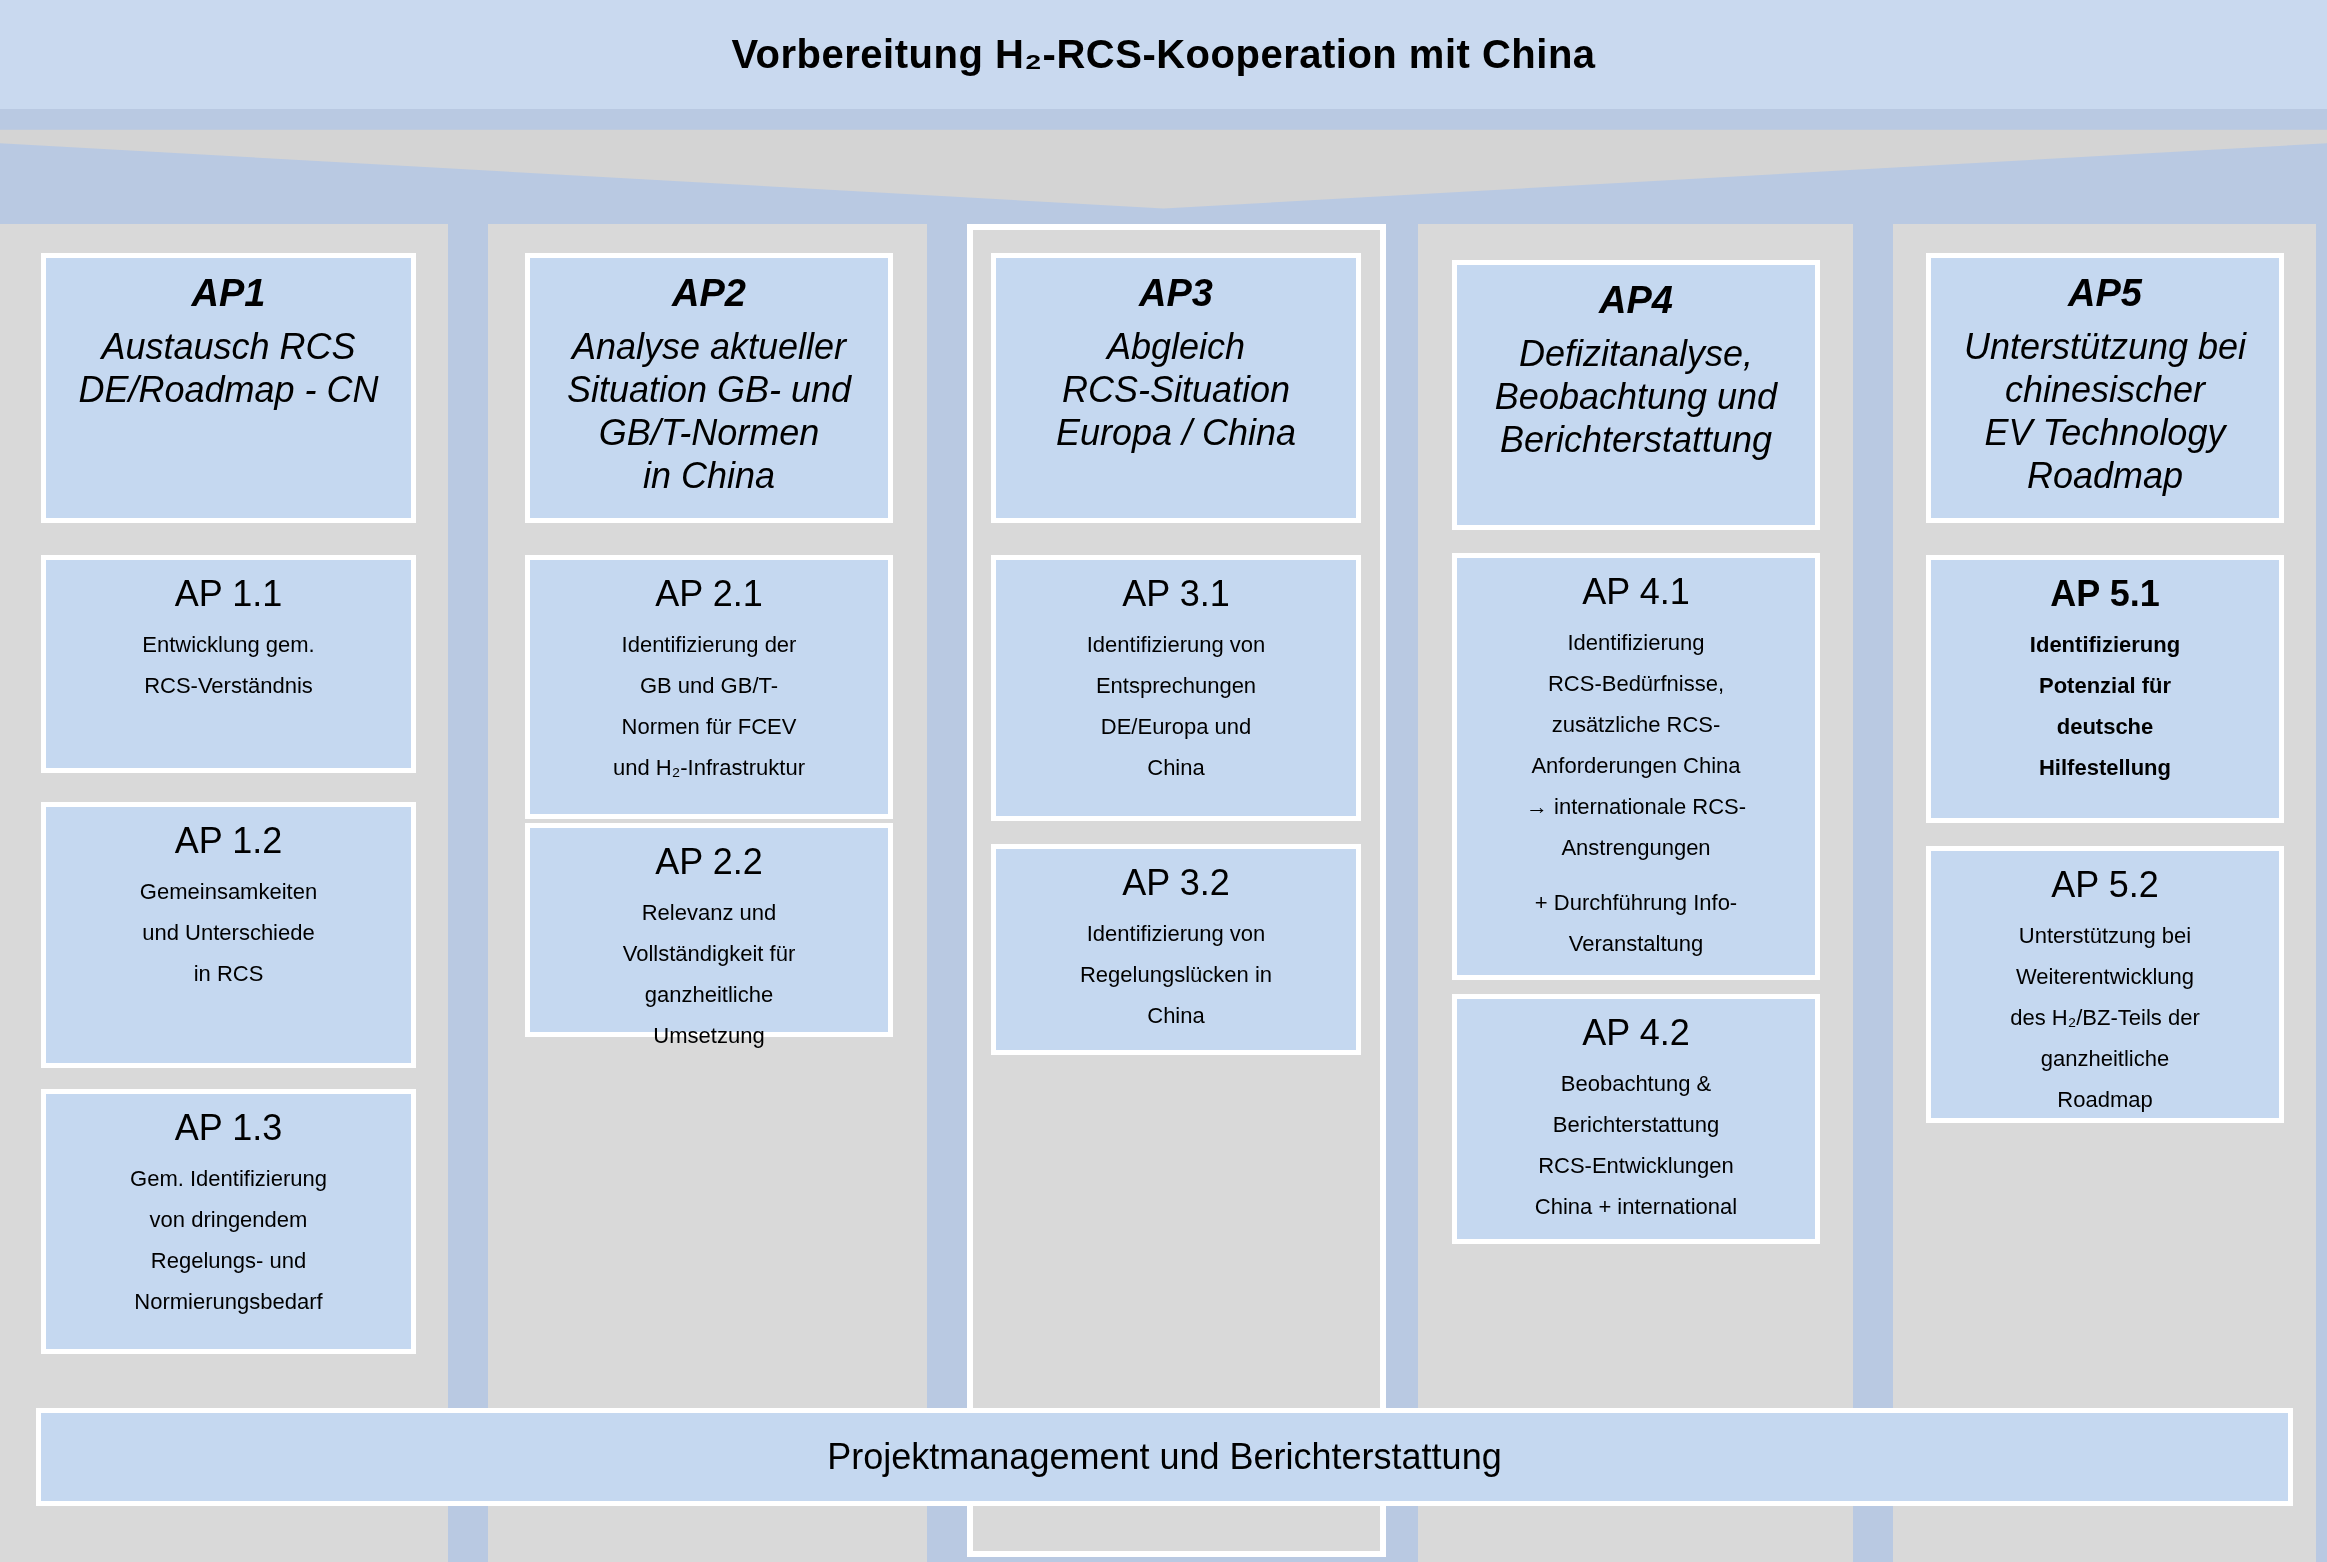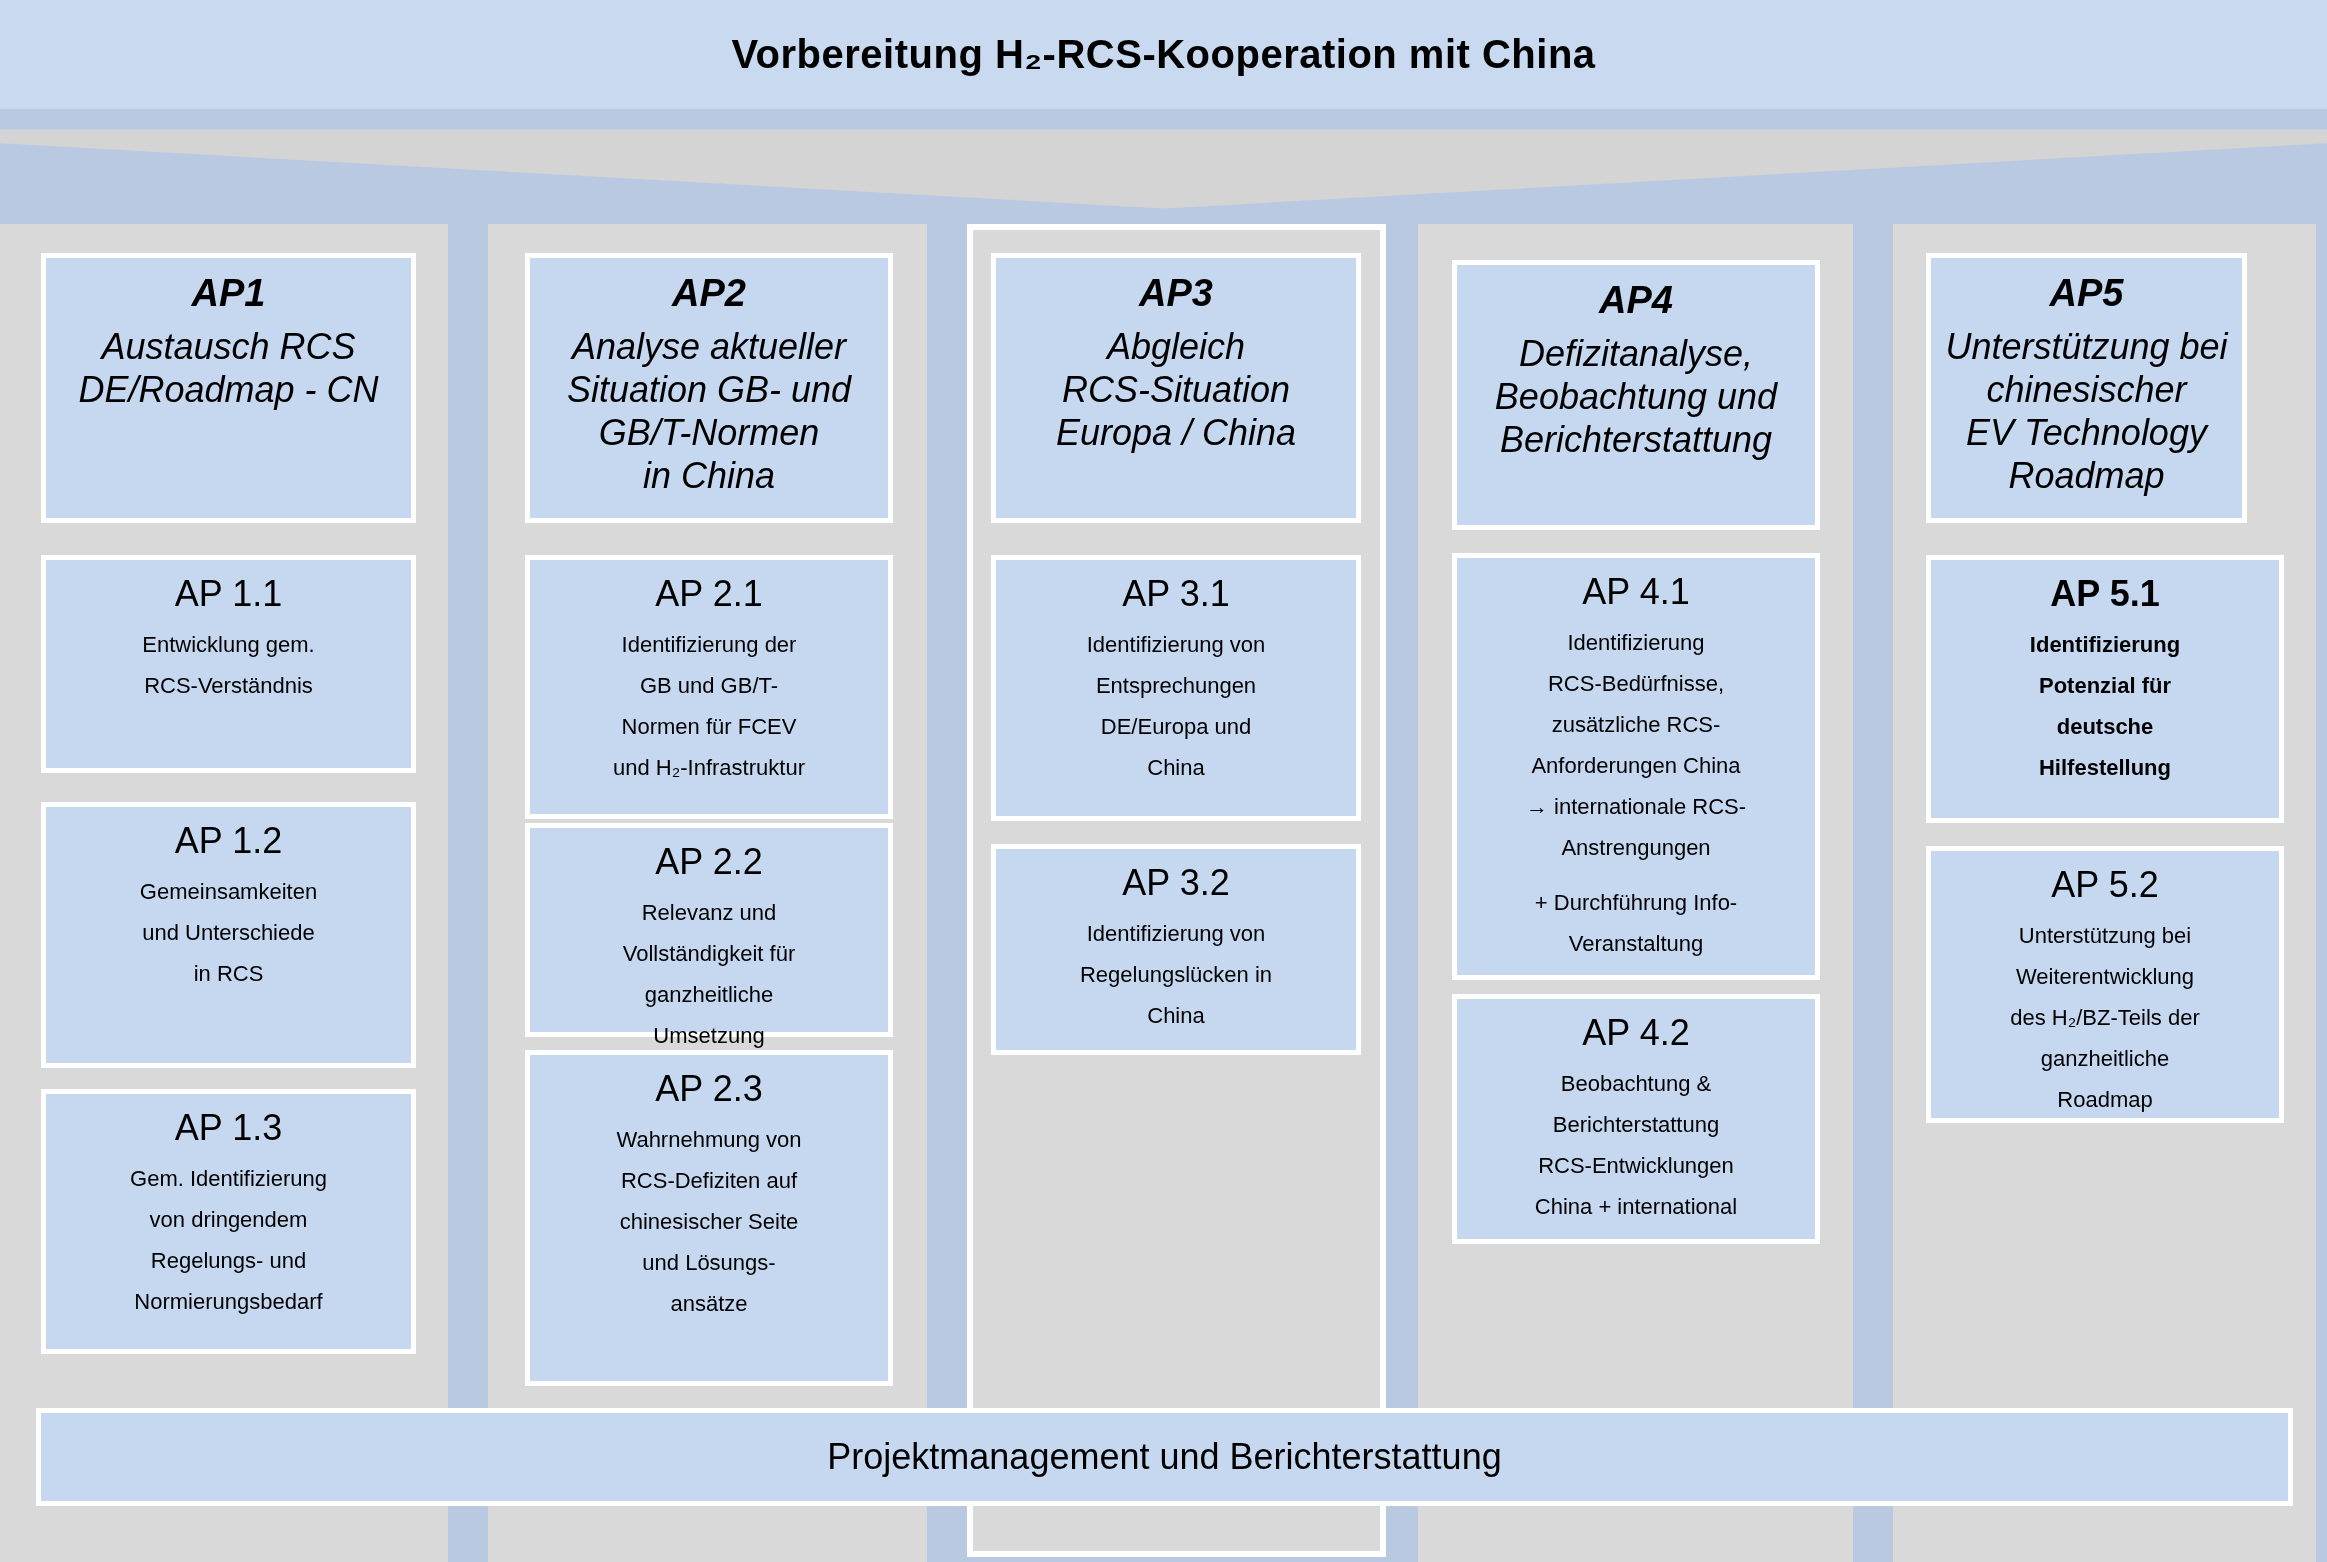--- a/index.html
+++ b/index.html
@@ -105,28 +105,20 @@
     <div class="box-line">Normen für FCEV</div>
     <div class="box-line">und H₂-Infrastruktur</div>
   </div>
   <div class="box" style="left:525px;top:823px;width:368px;height:214px;">
     <div class="box-title">AP 2.2</div>
     <div class="box-line">Relevanz und</div>
     <div class="box-line">Vollständigkeit für</div>
     <div class="box-line">ganzheitliche</div>
     <div class="box-line">Umsetzung</div>
   </div>
-  <div class="box" style="left:525px;top:1050px;width:368px;height:336px;">
-    <div class="box-title">AP 2.3</div>
-    <div class="box-line">Wahrnehmung von</div>
-    <div class="box-line">RCS-Defiziten auf</div>
-    <div class="box-line">chinesischer Seite</div>
-    <div class="box-line">und Lösungs-</div>
-    <div class="box-line">ansätze</div>
-  </div>
 
   <div class="box" style="left:991px;top:253px;width:370px;height:270px;">
     <div class="hdr-title">AP3</div>
     <div class="hdr-line">Abgleich</div>
     <div class="hdr-line">RCS-Situation</div>
     <div class="hdr-line">Europa / China</div>
   </div>
   <div class="box" style="left:991px;top:555px;width:370px;height:266px;">
     <div class="box-title">AP 3.1</div>
     <div class="box-line">Identifizierung von</div>
@@ -161,21 +153,21 @@
     </div>
   </div>
   <div class="box" style="left:1452px;top:994px;width:368px;height:250px;">
     <div class="box-title">AP 4.2</div>
     <div class="box-line">Beobachtung &amp;</div>
     <div class="box-line">Berichterstattung</div>
     <div class="box-line">RCS-Entwicklungen</div>
     <div class="box-line">China + international</div>
   </div>
 
-  <div class="box" style="left:1926px;top:253px;width:321px;height:270px;">
+  <div class="box" style="left:1926px;top:253px;width:358px;height:270px;">
     <div class="hdr-title">AP5</div>
     <div class="hdr-line">Unterstützung bei</div>
     <div class="hdr-line">chinesischer</div>
     <div class="hdr-line">EV Technology</div>
     <div class="hdr-line">Roadmap</div>
   </div>
   <div class="box" style="left:1926px;top:555px;width:358px;height:268px;font-weight:bold;">
     <div class="box-title">AP 5.1</div>
     <div class="box-line">Identifizierung</div>
     <div class="box-line">Potenzial für</div>

